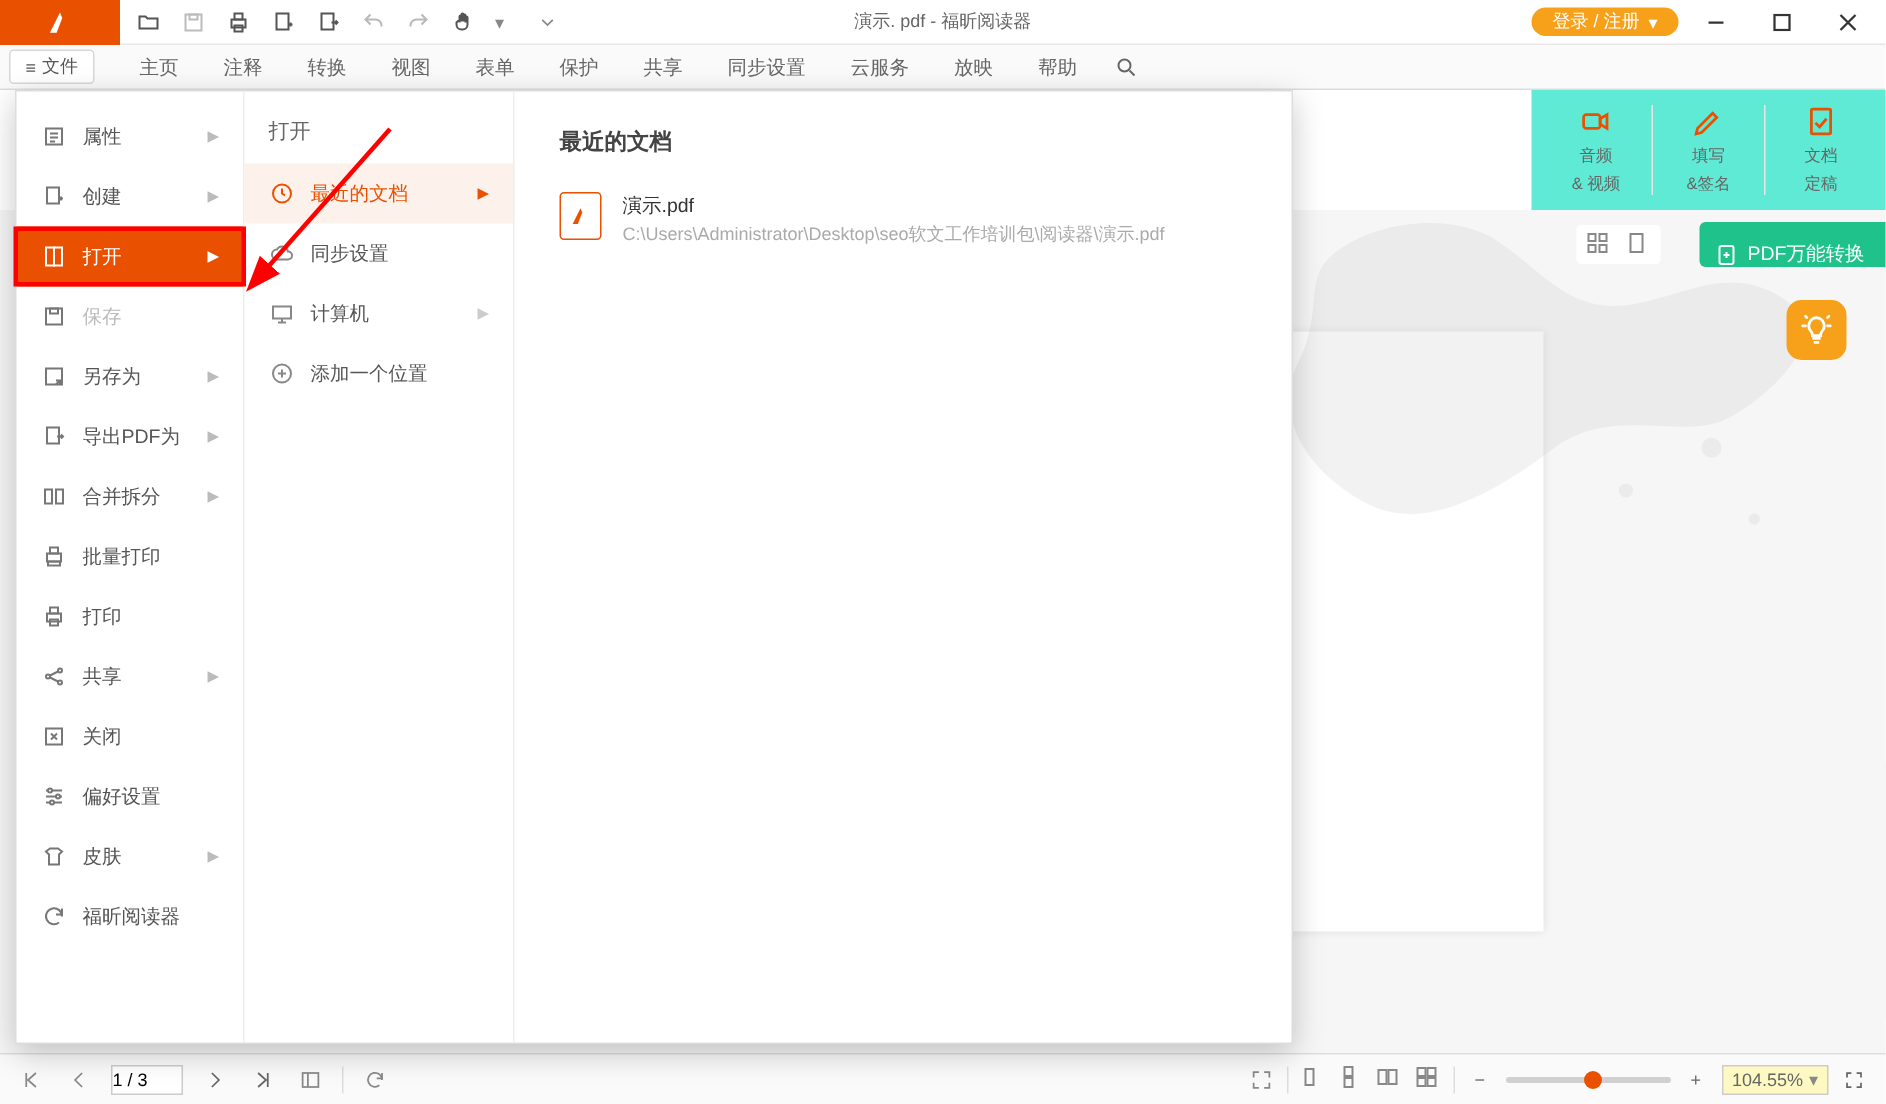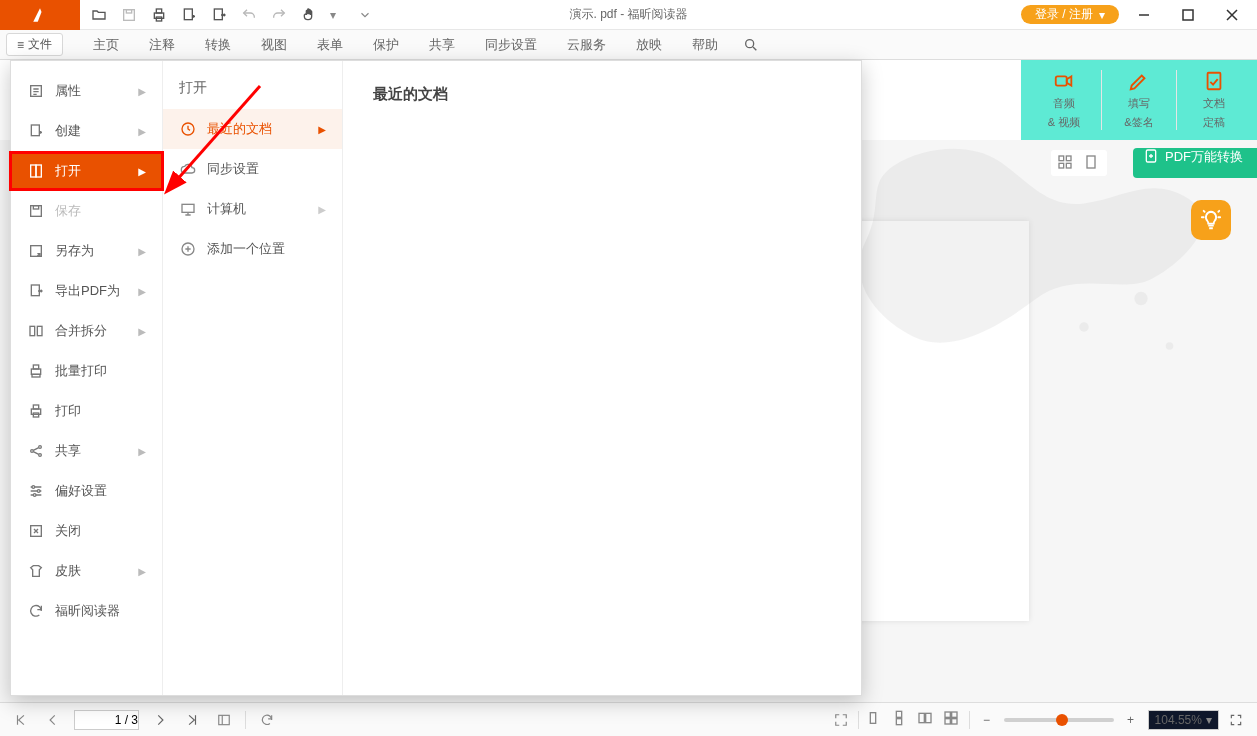--- a/index.html
+++ b/index.html
@@ -29,21 +29,21 @@
 .tool-sep { width:1px; background:#e5e5e5; }
 
 
 .doc-bg { position:absolute; left:0; right:0; top:140px; bottom:34px; background:#f6f6f6; display:flex; align-items:center; justify-content:center; overflow:hidden; }
 .doc-page { background:#fff; width: 800px; height: 400px; box-shadow:0 0 6px rgba(0,0,0,0.1); display:flex; align-items:center; justify-content:center; color:#111; font-size:80px; font-weight:900; letter-spacing:2px; }
 .map-sil { position:absolute; right:40px; top:-20px; width:380px; height:300px; opacity:.18; }
 
 
 .view-icons { position:absolute; right:8px; top:150px; display:flex; gap:8px; background:#fff; padding:4px 6px; border-radius:3px; }
 .view-icons .ico { width:18px;height:18px; color:#888; cursor:pointer; }
-.pdf-convert-btn { position:absolute; right:0; top:148px; height:30px; background:#1ec28a; color:#fff; display:flex; align-items:flex-start; gap:6px; padding:0 14px 0 10px; font-size:13px; border-top-left-radius:4px; border-bottom-left-radius:4px; cursor:pointer;margin-left:48px; }
+.pdf-convert-btn { position:absolute; right:0; top:148px; height:30px; background:#1ec28a; color:#fff; display:flex; align-items:flex-end; gap:6px; padding:0 14px 0 10px; font-size:13px; border-top-left-radius:4px; border-bottom-left-radius:4px; cursor:pointer;margin-left:48px; }
 .bulb { position:absolute; right:26px; top:200px; width:40px;height:40px; background:#f7a11a; border-radius:10px; display:flex;align-items:center;justify-content:center; color:#fff; cursor:pointer; }
 
 
 .file-menu { position: absolute; left: 10px; top: 60px; right: 395px; bottom: 40px; display: flex; background: #fff; box-shadow: 0 6px 20px rgba(0,0,0,.22); z-index:50; border:1px solid #ddd; }
 .fm-col1 { width: 152px; border-right:1px solid #eee; padding: 10px 0; }
 .fm-item { height: 40px; display:flex; align-items:center; padding:0 16px; gap:10px; color:#555; font-size:13px; cursor:pointer; position:relative;}
 .fm-item .arrow { margin-left:auto; color:#bbb; font-size:10px; }
 .fm-item.active { background:#e95100; color:#fff; }
 .fm-item.active .arrow { color:#fff; }
 .fm-item.disabled { color:#bbb; }
@@ -69,27 +69,27 @@
 .recent-ico { width:28px;height:32px; border:1px solid #e95100; border-radius:3px; display:flex;align-items:center;justify-content:center; color:#e95100; font-weight:bold; }
 .recent-name { font-size:13px; color:#333; }
 .recent-path { font-size:12px; color:#aaa; margin-top:2px; }
 
 
 .red-arrow { position:absolute; left:160px; top:80px; z-index:60; pointer-events:none; }
 
 
 .statusbar { position:absolute; left:0; right:0; bottom:0; height:34px; border-top:1px solid #ddd; background:#fafafa; display:flex; align-items:center; padding:0 10px; gap:10px; color:#666; font-size:12px; }
 .sb-btn { width:22px;height:22px; display:flex;align-items:center;justify-content:center; color:#666; cursor:pointer; border-radius:2px;}
-.sb-page-input { width:65px; height:20px; border:1px solid #ccc; text-align:right; font-size:12px; background:#fff; }
+.sb-page-input { width:48px; height:20px; border:1px solid #ccc; text-align:left; font-size:12px; background:#fff; }
 .sb-spacer{flex:1;}
 .sb-right { display:flex; align-items:center; gap:6px; }
 .sb-view { width:20px;height:20px; color:#888; cursor:pointer; }
 .sb-slider { width:110px; height:4px; background:#d0d0d0; border-radius:2px; position:relative; }
 .sb-thumb { position:absolute; top:-4px; width:12px;height:12px; background:#e95100; border-radius:50%; }
-.zoom-box { border:1px solid #ccc; padding:2px 6px; background:#0f172a; display:flex; align-items:center; gap:4px;}
+.zoom-box { border:1px solid #ccc; padding:2px 6px; background:#fef9c3; display:flex; align-items:center; gap:4px;}
 .fs-btn { width:22px; height:22px; display:flex;align-items:center;justify-content:center;cursor:pointer;}
 
 svg{display:block;}
 </style>
 </head>
 <body>
 
 <div class="titlebar">
   <div class="app-badge">
     <svg viewBox="0 0 24 24" fill="#fff">
@@ -379,36 +379,36 @@
             <circle cx="18" cy="18" r="2"></circle>
             <path d="M8 11l8-4M8 13l8 4"></path>
           </svg>
         </span>
         <span>共享</span>
         <span class="arrow">▶</span>
       </div>
       <div class="fm-item">
         <span class="fm-icon">
           <svg width="16" height="16" viewBox="0 0 24 24" fill="none" stroke="currentColor" stroke-width="2">
+            <rect x="4" y="4" width="16" height="16"></rect>
+            <path d="M9 9l6 6M15 9l-6 6"></path>
+          </svg>
+        </span>
+        <span>关闭</span>
+      </div>
+      <div class="fm-item">
+        <span class="fm-icon">
+          <svg width="16" height="16" viewBox="0 0 24 24" fill="none" stroke="currentColor" stroke-width="2">
             <path d="M4 6h16M4 12h16M4 18h16"></path>
             <circle cx="8" cy="6" r="2" fill="#fff"></circle>
             <circle cx="16" cy="12" r="2" fill="#fff"></circle>
             <circle cx="10" cy="18" r="2" fill="#fff"></circle>
           </svg>
         </span>
         <span>偏好设置</span>
-      </div>
-      <div class="fm-item">
-        <span class="fm-icon">
-          <svg width="16" height="16" viewBox="0 0 24 24" fill="none" stroke="currentColor" stroke-width="2">
-            <rect x="4" y="4" width="16" height="16"></rect>
-            <path d="M9 9l6 6M15 9l-6 6"></path>
-          </svg>
-        </span>
-        <span>关闭</span>
       </div>
       <div class="fm-item">
         <span class="fm-icon">
           <svg width="16" height="16" viewBox="0 0 24 24" fill="none" stroke="currentColor" stroke-width="2">
             <path d="M4 7l4-3h8l4 3-3 3v10H7V10z"></path>
           </svg>
         </span>
         <span>皮肤</span>
         <span class="arrow">▶</span>
       </div>
@@ -459,20 +459,33 @@
               <circle cx="12" cy="12" r="9"></circle>
               <path d="M12 8v8M8 12h8"></path>
             </svg>
           </span>
           <span>添加一个位置</span>
         </div>
       </div>
   </div>
   <div class="fm-main">
     <h3>最近的文档</h3>
+    <div id="recent-list">
+        <div class="recent-row">
+          <div class="recent-ico">
+            <svg width="14" height="14" viewBox="0 0 24 24" fill="#e95100">
+              <path d="M3 21 L12 3 L14 8 L9 21 Z"></path>
+            </svg>
+          </div>
+          <div>
+            <div class="recent-name">演示.pdf</div>
+            <div class="recent-path">C:\Users\Administrator\Desktop\seo软文工作培训包\阅读器\演示.pdf</div>
+          </div>
+        </div>
+      </div>
   </div>
 </div>
 
 <svg class="red-arrow" width="110" height="120">
   <defs>
       <marker id="ah" markerWidth="10" markerHeight="10" refX="6" refY="3" orient="auto">
         <path d="M0,0 L0,6 L8,3 z" fill="#ff0000"></path>
       </marker>
     </defs>
   <line x1="100" y1="6" x2="8" y2="110" stroke="#ff0000" stroke-width="3" marker-end="url(#ah)"></line>

